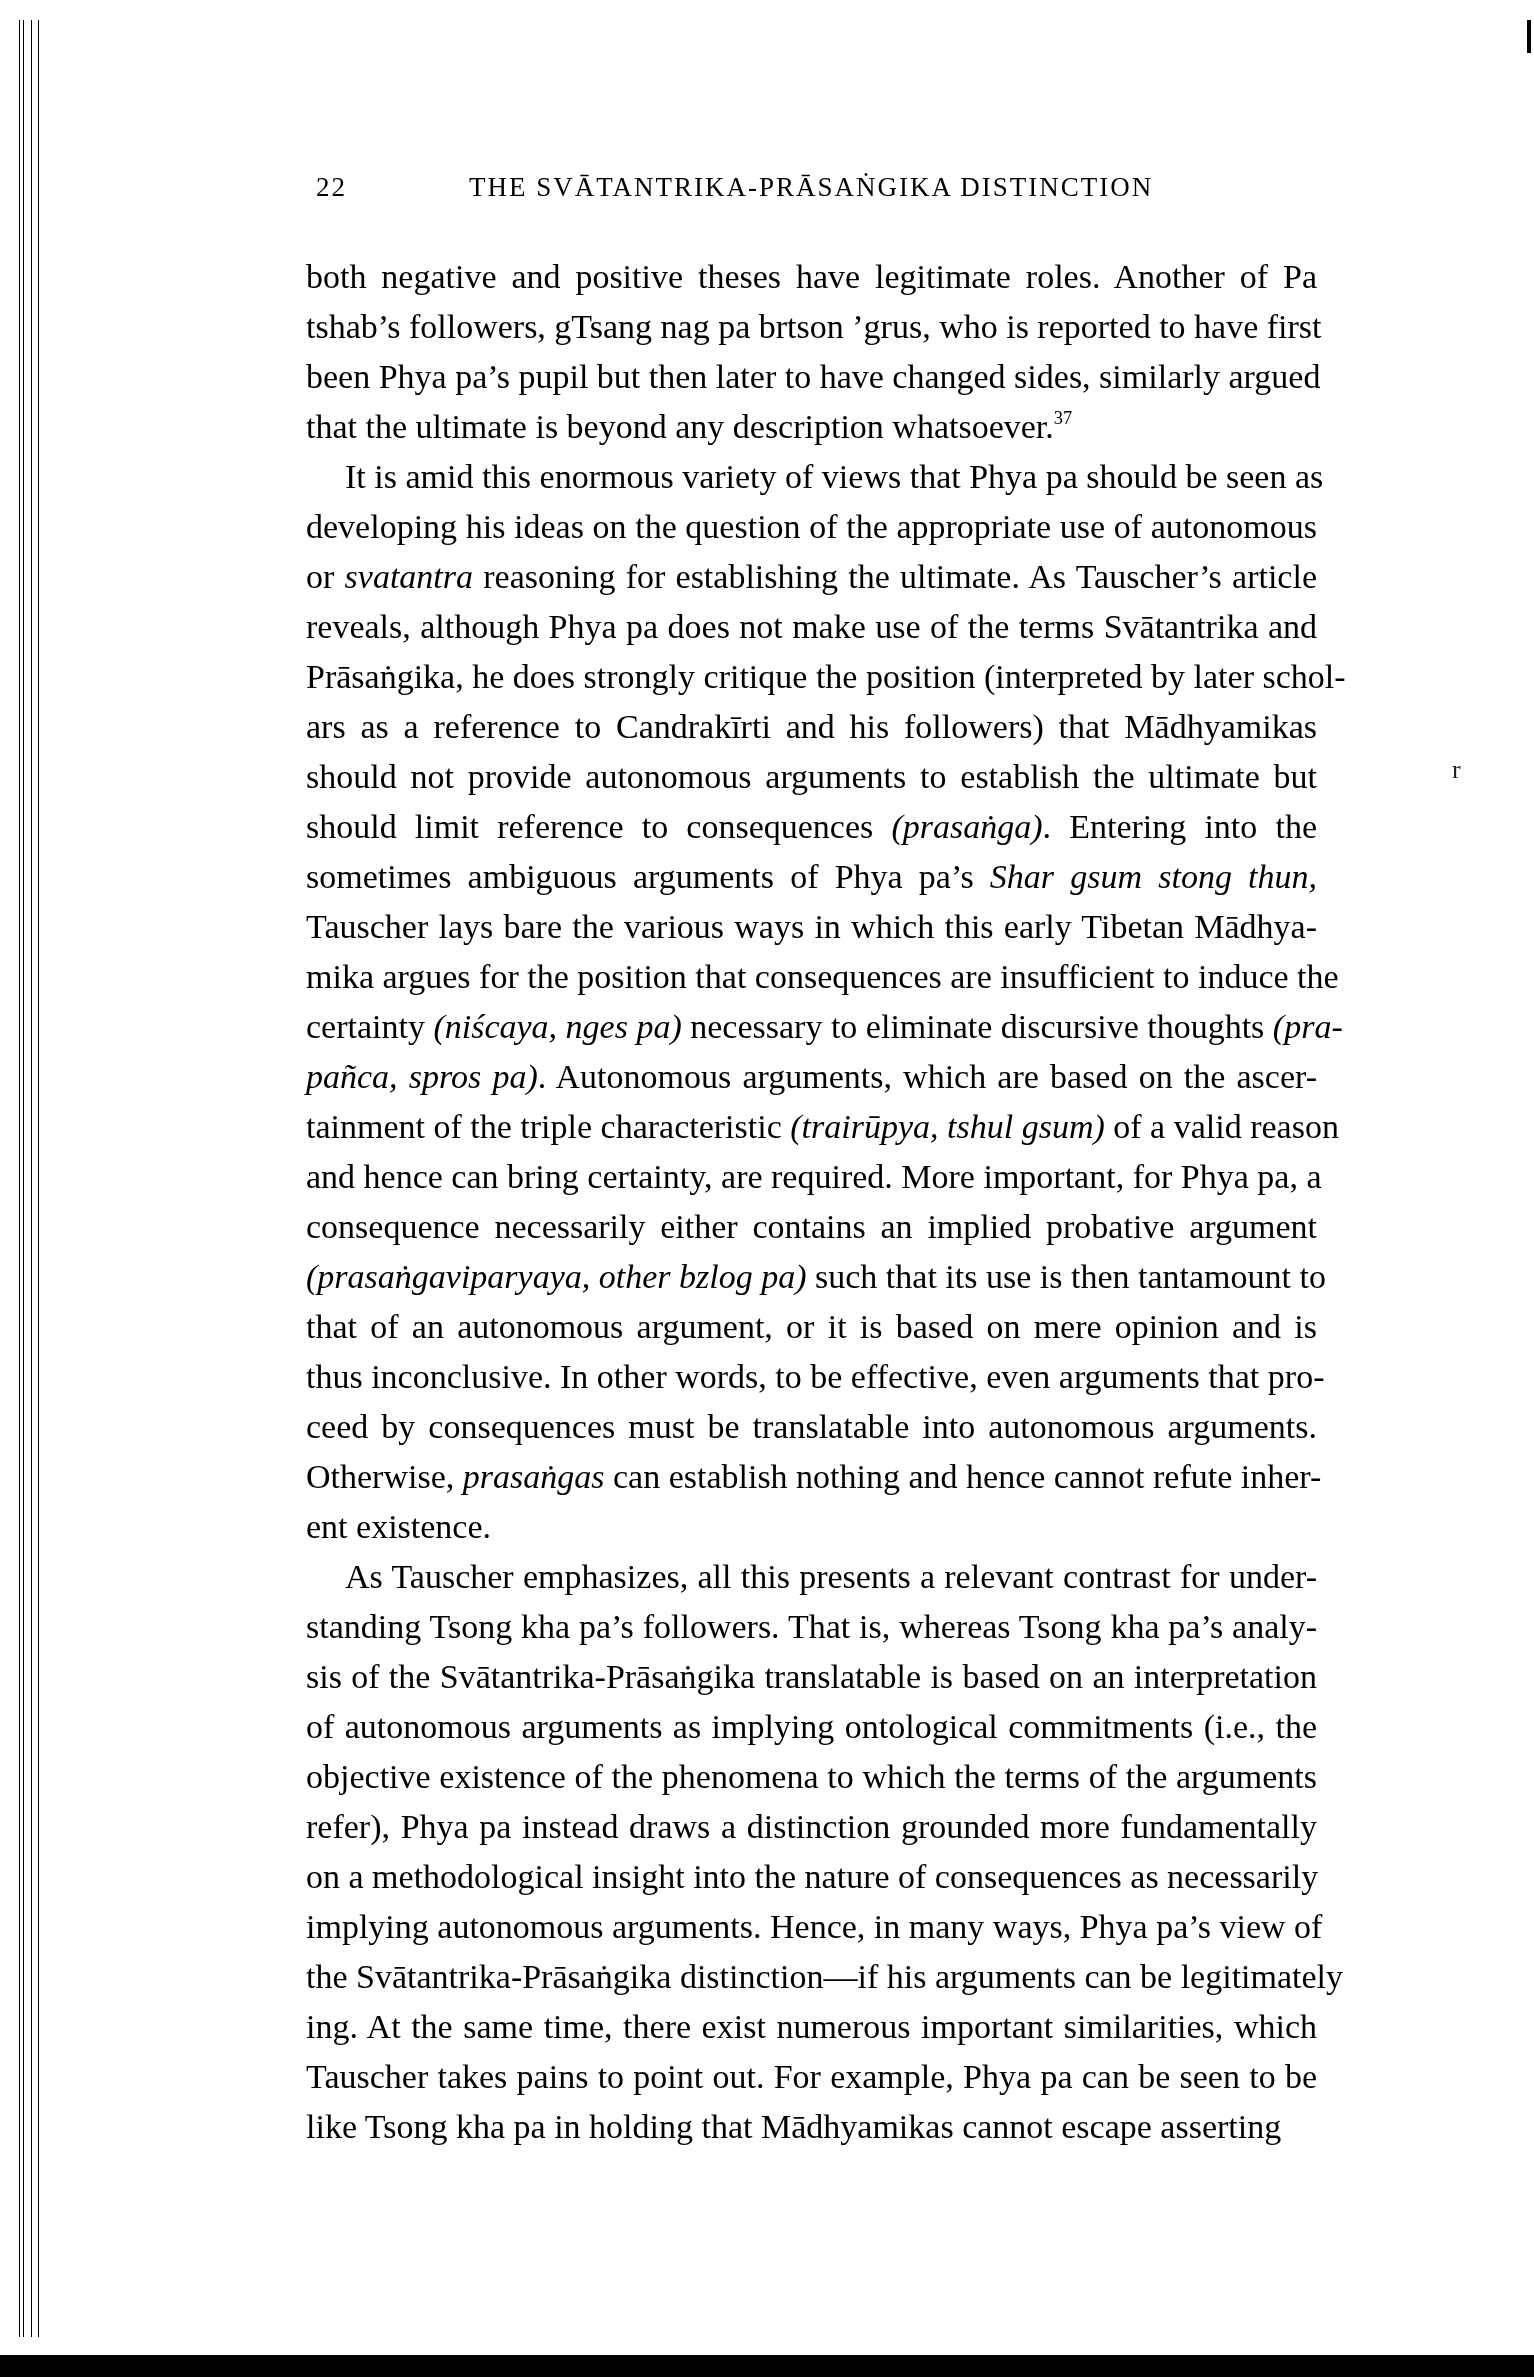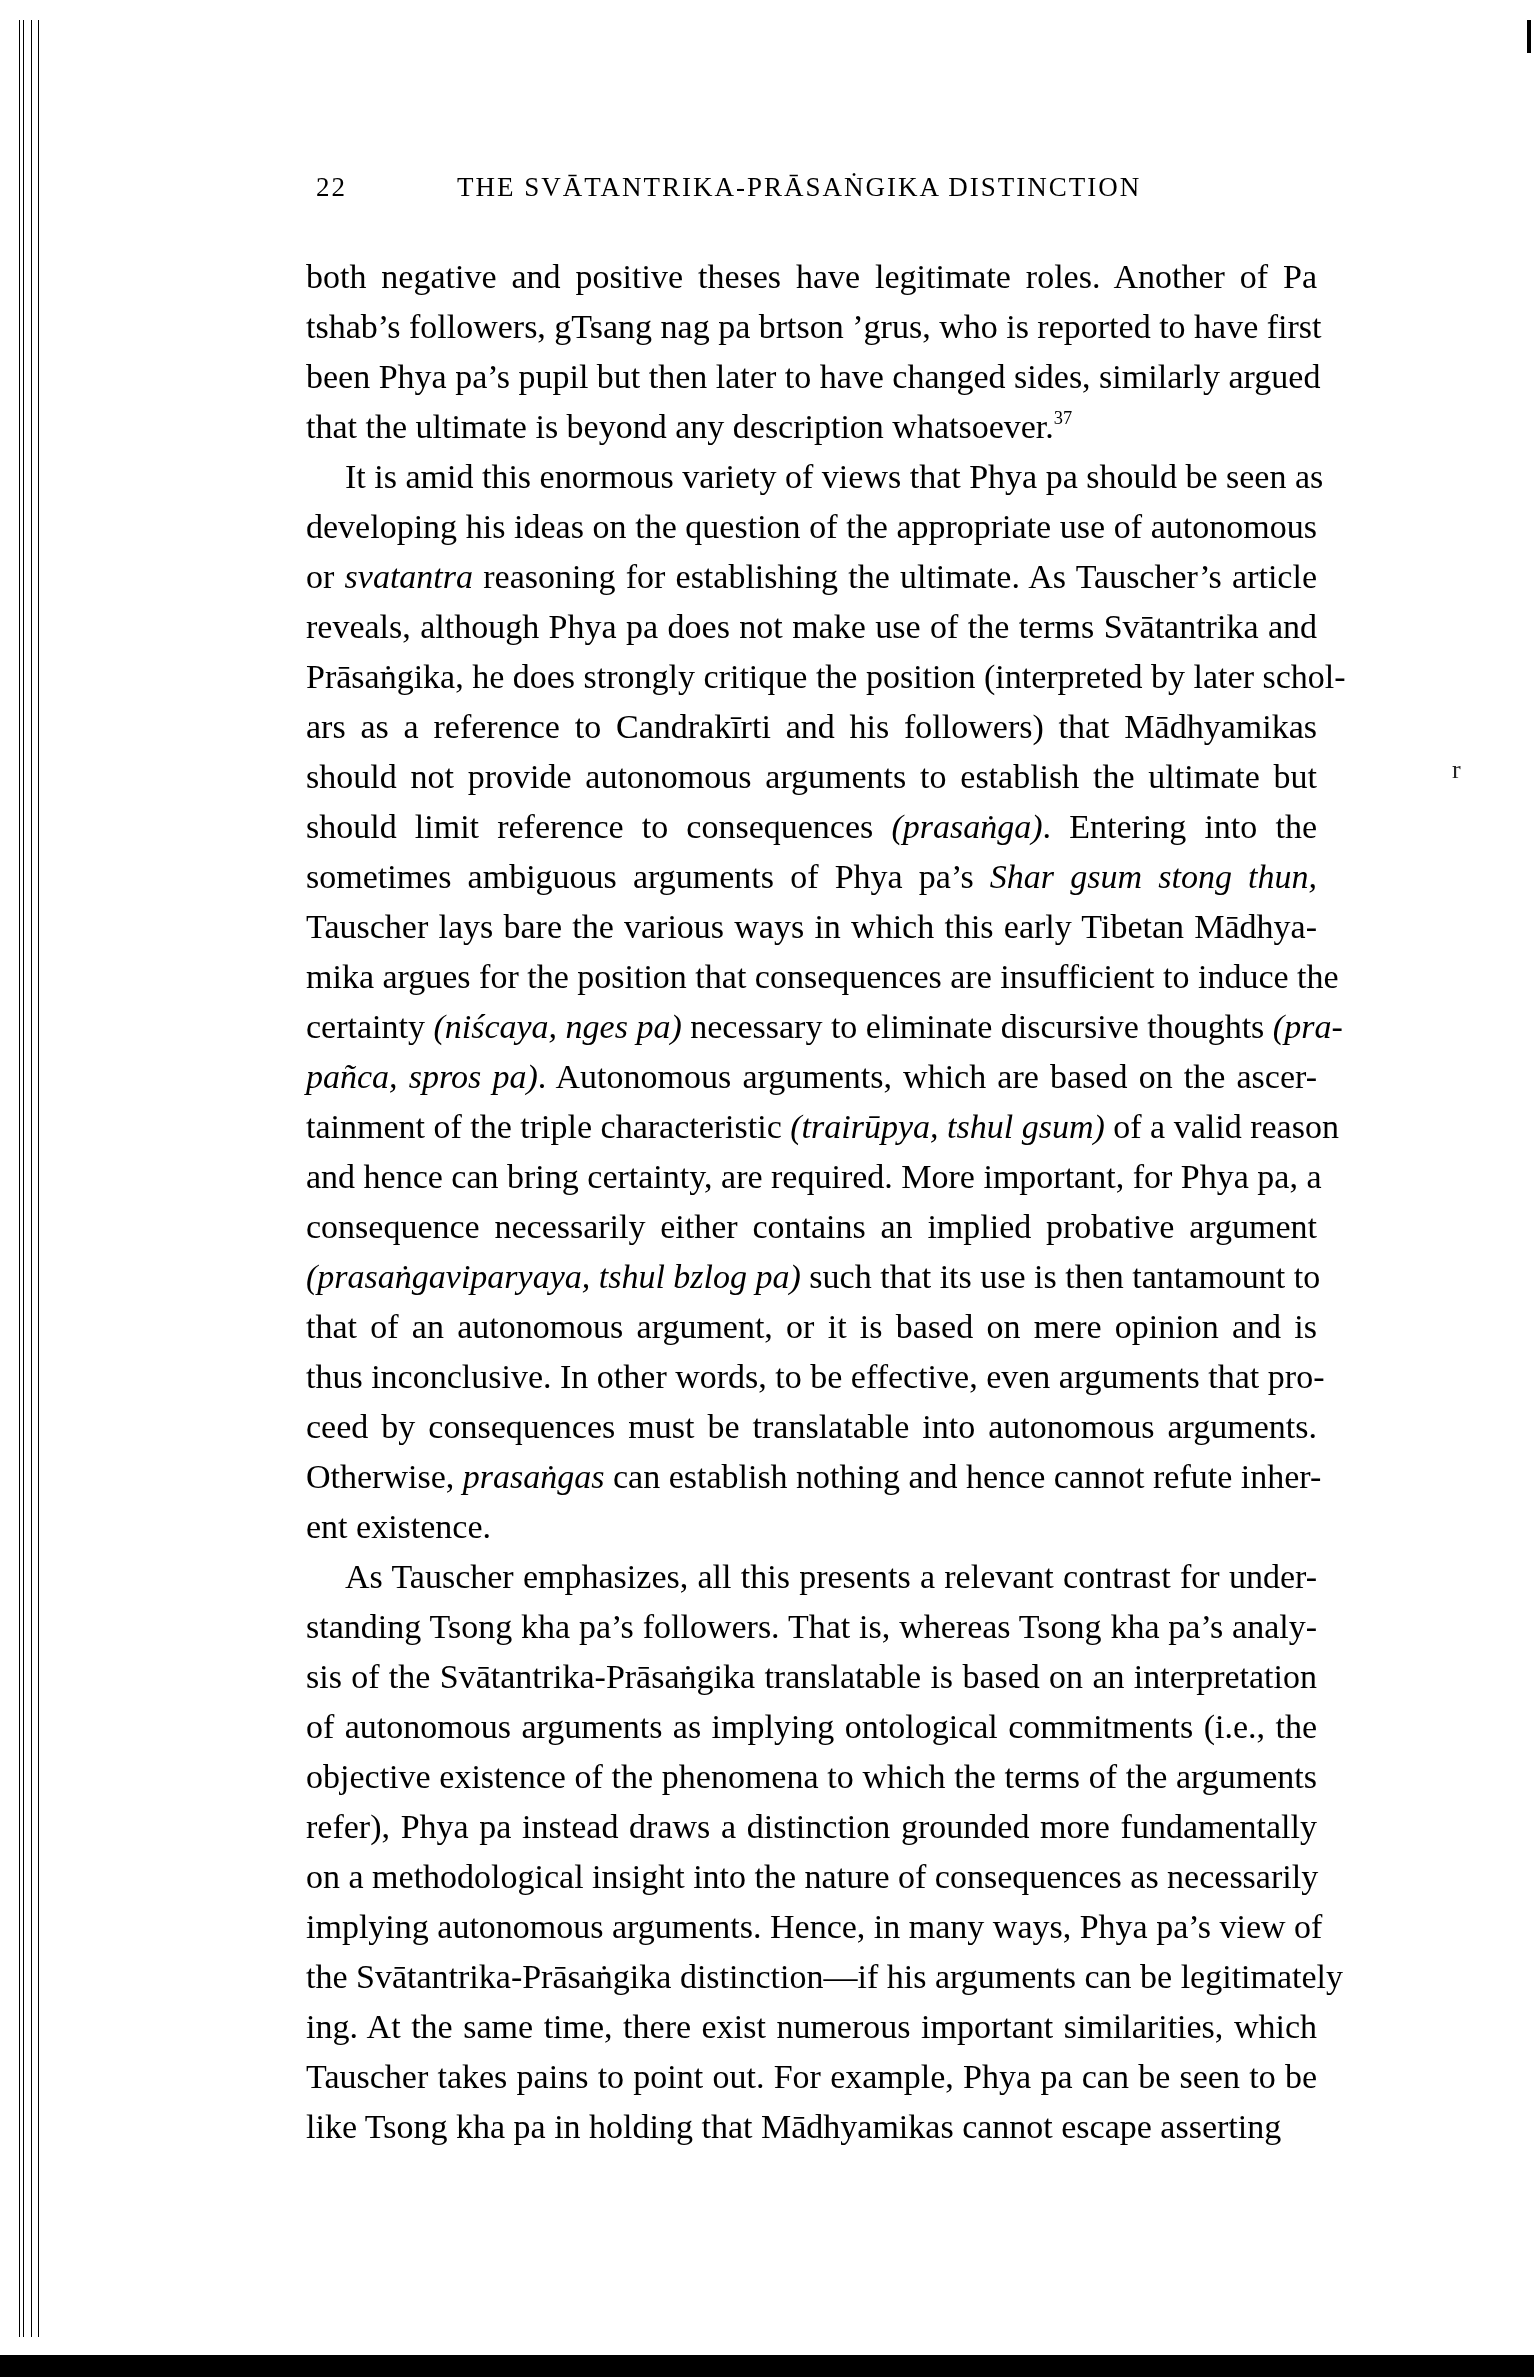--- a/index.html
+++ b/index.html
@@ -57,21 +57,21 @@
       letter-spacing: 2px;
     }
     .page-number {
       position: absolute;
       left: 0;
       top: 0;
       margin-left: 7px;
     }
     .head-title {
       position: absolute;
-      left: 148px;
+      left: 160px;
       top: 0;
     }
     .body-text {
       position: absolute;
       left: 306px;
       top: 252px;
       width: 1011px;
       font-size: 34px;
       line-height: 50px;
       text-align: justify;
@@ -134,21 +134,21 @@
       <span class="line"><span>should not provide autonomous arguments to establish the ultimate but</span></span>
       <span class="line"><span>should limit reference to consequences </span><em>(prasaṅga)</em><span>. Entering into the</span></span>
       <span class="line"><span>sometimes ambiguous arguments of Phya pa’s </span><em>Shar gsum stong thun,</em></span>
       <span class="line"><span>Tauscher lays bare the various ways in which this early Tibetan Mādhya-</span></span>
       <span class="line"><span>mika argues for the position that consequences are insufficient to induce the</span></span>
       <span class="line"><span>certainty </span><em>(niścaya, nges pa)</em><span> necessary to eliminate discursive thoughts </span><em>(pra-</em></span>
       <span class="line"><em>pañca, spros pa)</em><span>. Autonomous arguments, which are based on the ascer-</span></span>
       <span class="line"><span>tainment of the triple characteristic </span><em>(trairūpya, tshul gsum)</em><span> of a valid reason</span></span>
       <span class="line"><span>and hence can bring certainty, are required. More important, for Phya pa, a</span></span>
       <span class="line"><span>consequence necessarily either contains an implied probative argument</span></span>
-      <span class="line"><em>(prasaṅgaviparyaya, tshul bzlog pa)</em><span> such that its use is then tantamount to</span></span>
+      <span class="line"><em>(prasaṅgaviparyaya, other bzlog pa)</em><span> such that its use is then tantamount to</span></span>
       <span class="line"><span>that of an autonomous argument, or it is based on mere opinion and is</span></span>
       <span class="line"><span>thus inconclusive. In other words, to be effective, even arguments that pro-</span></span>
       <span class="line"><span>ceed by consequences must be translatable into autonomous arguments.</span></span>
       <span class="line"><span>Otherwise, </span><em>prasaṅgas</em><span> can establish nothing and hence cannot refute inher-</span></span>
       <span class="line last"><span>ent existence.</span></span>
     </div>
     <div>
       <span class="line indent-line"><span>As Tauscher emphasizes, all this presents a relevant contrast for under-</span></span>
       <span class="line"><span>standing Tsong kha pa’s followers. That is, whereas Tsong kha pa’s analy-</span></span>
       <span class="line"><span>sis of the Svātantrika-Prāsaṅgika translatable is based on an interpretation</span></span>

